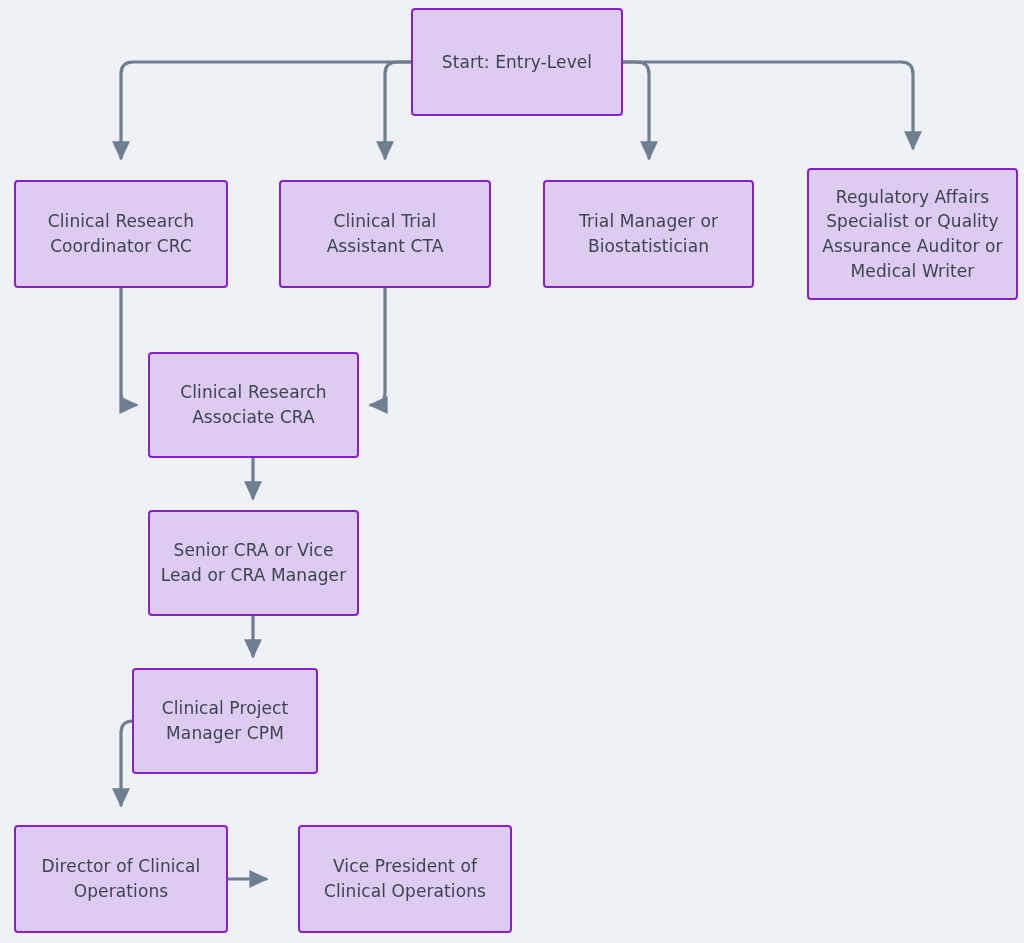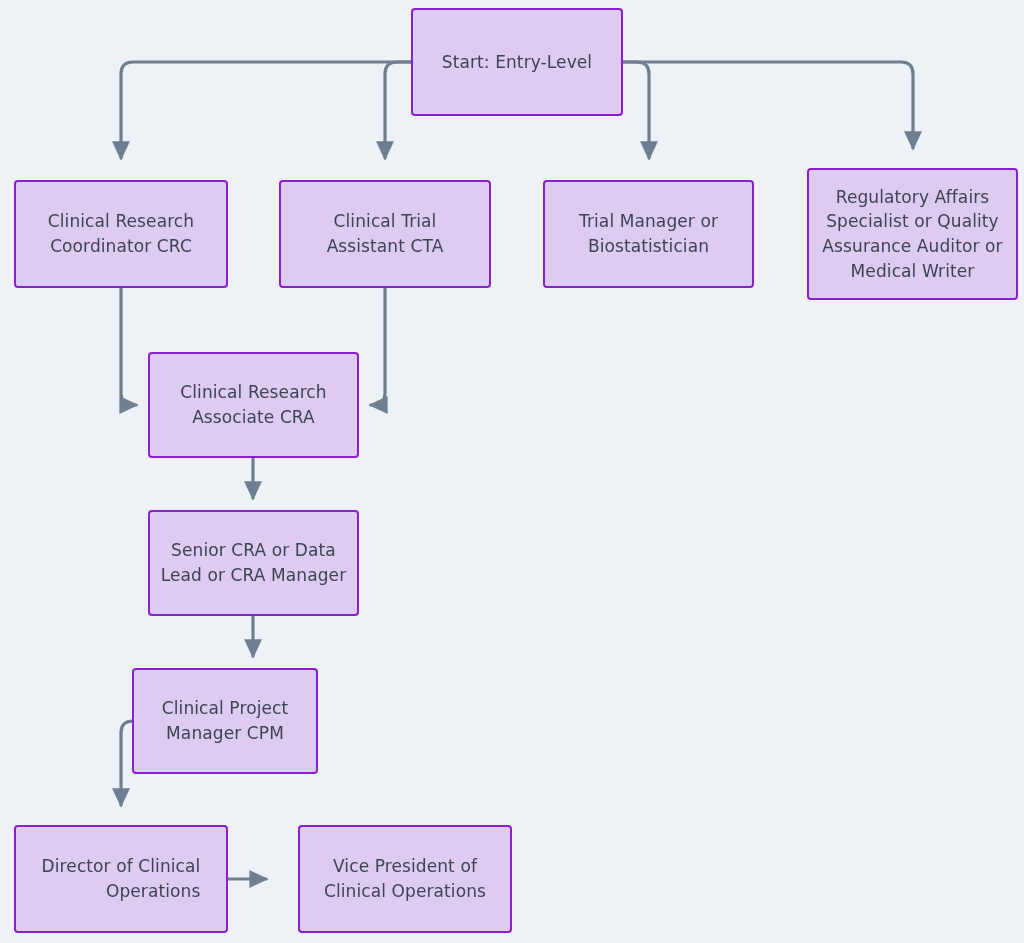--- a/index.html
+++ b/index.html
@@ -108,30 +108,30 @@
 Assurance Auditor or
 Medical Writer</span>
   </div>
 
   <div class="node" style="left:148px; top:352px; width:211px; height:106px;">
     <span class="node-label">Clinical Research
 Associate CRA</span>
   </div>
 
   <div class="node" style="left:148px; top:510px; width:211px; height:106px;">
-    <span class="node-label">Senior CRA or Data
+    <span class="node-label">Senior CRA or Vice
 Lead or CRA Manager</span>
   </div>
 
   <div class="node" style="left:132px; top:668px; width:186px; height:106px;">
     <span class="node-label">Clinical Project
 Manager CPM</span>
   </div>
 
-  <div class="node" style="left:14px; top:825px; width:214px; height:108px;text-align:right;">
+  <div class="node" style="left:14px; top:825px; width:214px; height:108px;">
     <span class="node-label">Director of Clinical
 Operations</span>
   </div>
 
   <div class="node" style="left:278px; top:825px; width:214px; height:108px;margin-left:20px;">
     <span class="node-label">Vice President of
 Clinical Operations</span>
   </div>
 
 </div>

